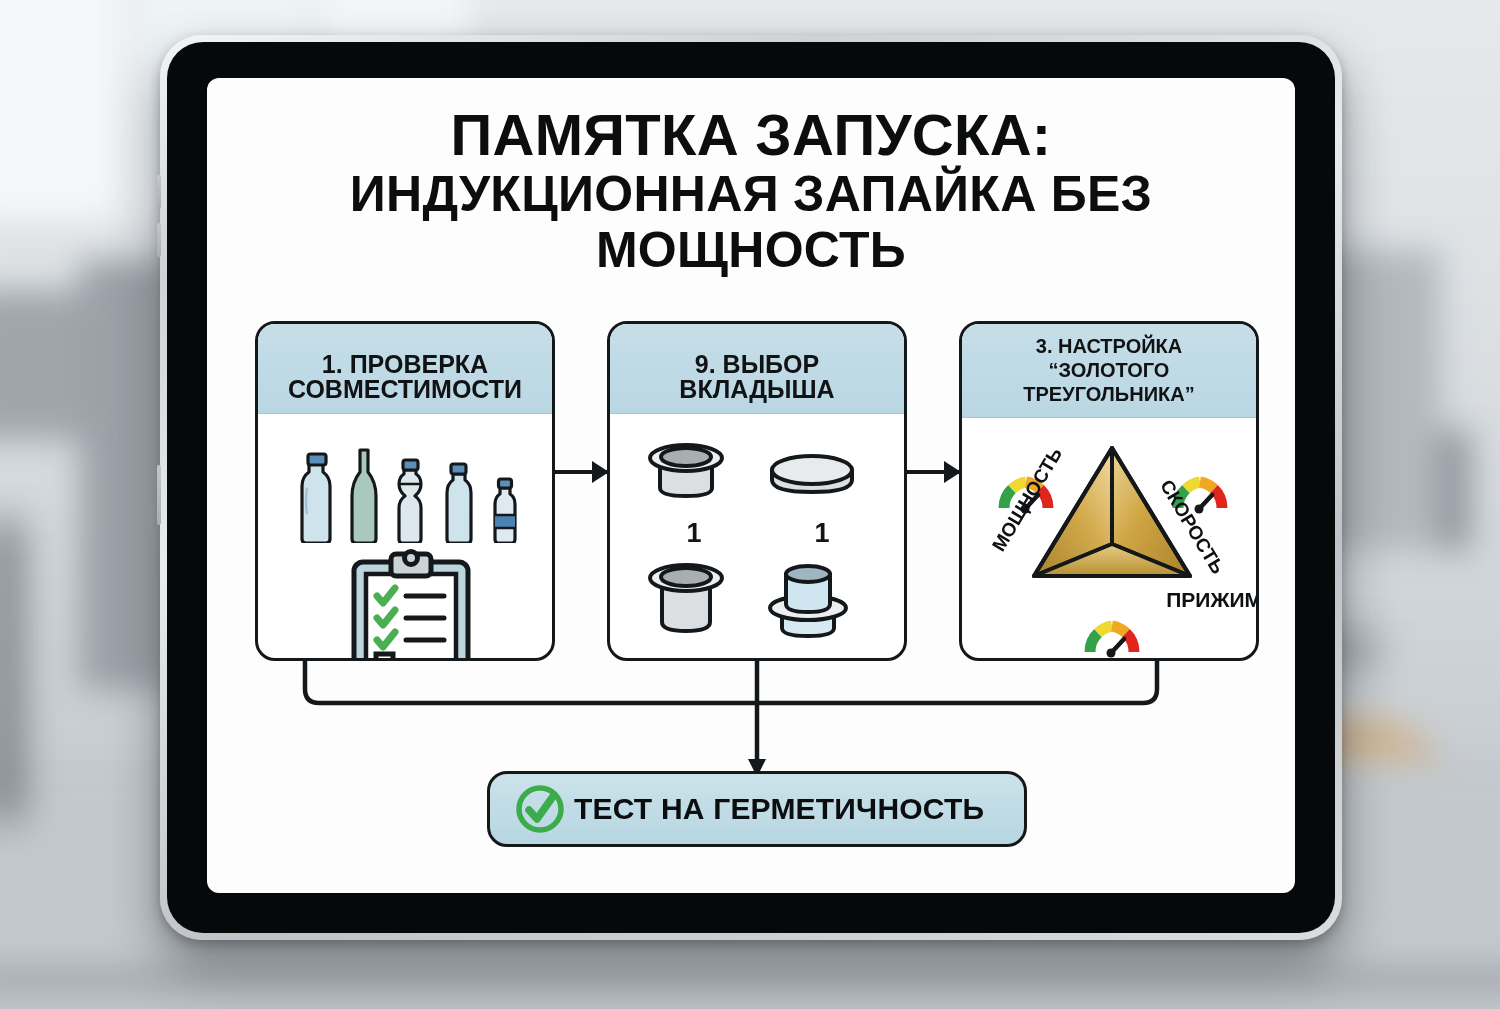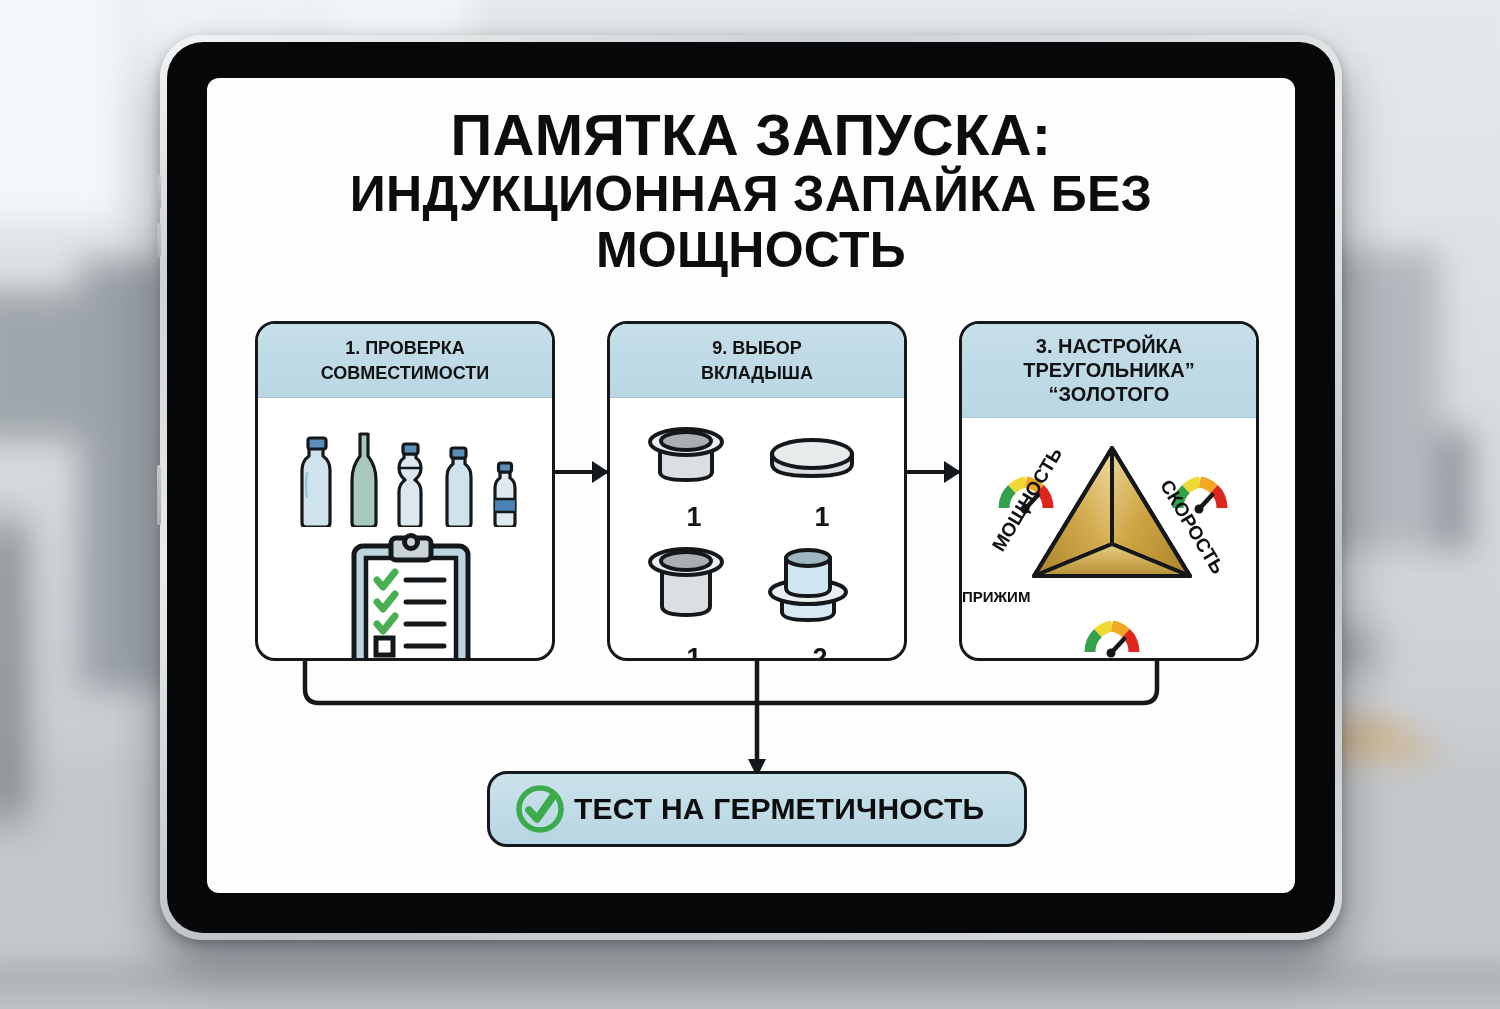--- a/index.html
+++ b/index.html
@@ -111,21 +111,21 @@
 
   .panel {
     width: 300px; height: 340px;
     border: 3.5px solid #15181b; border-radius: 20px;
     background:#fff; overflow:hidden; position:relative;
   }
   .phead {
     background: linear-gradient(180deg,#c6dee8 0%, #b9d7e3 100%);
     border-bottom: 1.5px solid #aac6d2;
     text-align:center; font-weight:900; color:#101214;
-    font-size: 18px; line-height: 25px; padding: 12px 8px 11px 8px;
+    font-size: 25px; line-height: 25px; padding: 28px 8px 11px 8px;
   }
   .phead.three { font-size:20px; line-height:24px; padding:10px 6px 11px 6px;}
   .pbody { position:relative; height: calc(100% - 0px); }
 
   
   .arrow-h { position:absolute; top: 392px; height: 4px; background:#15181b; }
   .arrow-h::after {
     content:""; position:absolute; right:-2px; top:-9px;
     border-left: 17px solid #15181b;
     border-top: 11px solid transparent; border-bottom: 11px solid transparent;
@@ -272,22 +272,22 @@
                     <ellipse cx="48" cy="20" rx="22" ry="8" fill="#9fb6c0"></ellipse>
                   </g>
                 </svg>
                 <div class="capnum" style="left:180px; top:245px;">2</div>
               </div>
             </div>
 
             <div class="panel">
               <div class="phead three">
                 <div>3. НАСТРОЙКА</div>
+                <div>“ЗОЛОТОГО</div>
                 <div>ТРЕУГОЛЬНИКА”</div>
-                <div>“ЗОЛОТОГО</div>
               </div>
               <div class="pbody">
 
                 <svg width="300" height="250" viewBox="0 0 300 250" style="position:absolute;left:0;top:8px;">
                   <defs>
                     <linearGradient id="goldL" x1="0" y1="1" x2="1" y2="0">
                       <stop offset="0%" stop-color="#a9822b"></stop>
                         <stop offset="55%" stop-color="#d3ab4e"></stop>
                         <stop offset="100%" stop-color="#f1dca3"></stop>
                     </linearGradient>
@@ -338,21 +338,21 @@
                       <path d="M26 4 A26 26 0 0 1 40 11" stroke="#f0a823"></path>
                       <path d="M40 11 A26 26 0 0 1 48 30" stroke="#e0261c"></path>
                     </g>
                     <path d="M26 30 L38 17" stroke="#15181b" stroke-width="4.5" stroke-linecap="round"></path>
                     <circle cx="25" cy="31" r="4.5" fill="#15181b"></circle>
                   </g>
                 </svg>
 
                 <div class="tri-label" style="left:26px; top:126px; font-size:19px; transform:rotate(-59deg); transform-origin:left top;">МОЩНОСТЬ</div>
                 <div class="tri-label" style="left:212px; top:58px; font-size:19px; transform:rotate(59deg); transform-origin:left top;">СКОРОСТЬ</div>
-                <div class="tri-label" style="left:0; top:170px; width:300px; text-align:left; font-size:15px;">ПРИЖИМ</div>
+                <div class="tri-label" style="left:0; top:170px; width:300px; text-align:right; font-size:21px;">ПРИЖИМ</div>
               </div>
             </div>
           </div>
 
           <div class="arrow-h" style="left:348px; width:52px;"></div>
           <div class="arrow-h" style="left:700px; width:52px;"></div>
 
           <svg id="connector" viewBox="0 0 1100 130">
             <g fill="none" stroke="#15181b" stroke-width="4.5">
               <path d="M98 8 V36 q0 14 14 14 H936 q14 0 14 -14 V8"></path>

